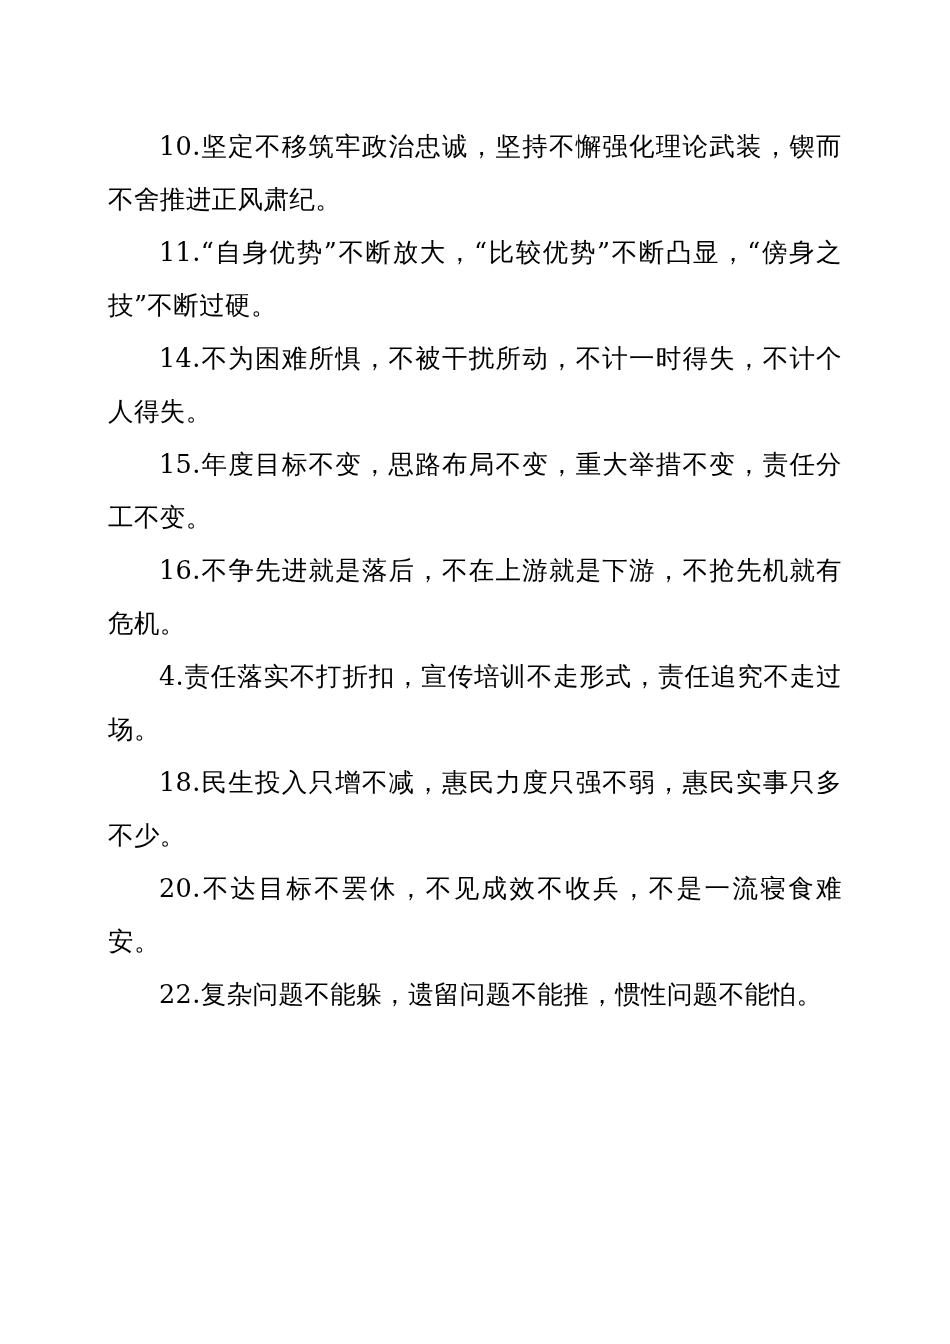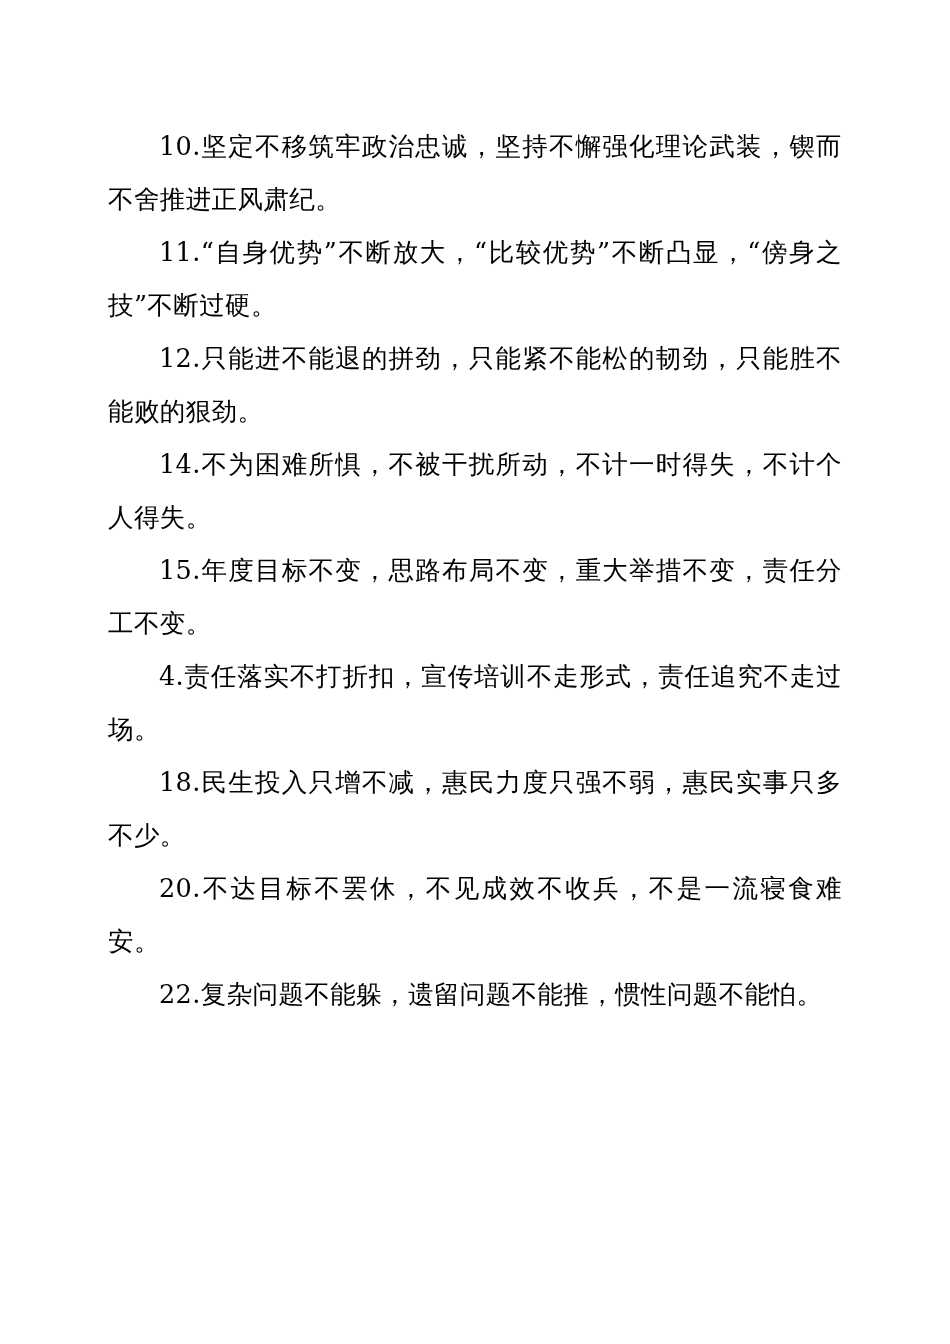--- a/index.html
+++ b/index.html
@@ -38,21 +38,21 @@
     word-break: break-all;
   }
 </style>
 </head>
 <body>
 
 <div class="page">
   <div class="doc-body">
     <p class="para">10.坚定不移筑牢政治忠诚，坚持不懈强化理论武装，锲而不舍推进正风肃纪。</p>
     <p class="para">11.“自身优势”不断放大，“比较优势”不断凸显，“傍身之技”不断过硬。</p>
-    <p class="para">12.只能进不能退的拼劲，只能紧不能松的韧劲，只能胜不能败的狠劲。</p>
     <p class="para">14.不为困难所惧，不被干扰所动，不计一时得失，不计个人得失。</p>
     <p class="para">15.年度目标不变，思路布局不变，重大举措不变，责任分工不变。</p>
+    <p class="para">16.不争先进就是落后，不在上游就是下游，不抢先机就有危机。</p>
     <p class="para">4.责任落实不打折扣，宣传培训不走形式，责任追究不走过场。</p>
     <p class="para">18.民生投入只增不减，惠民力度只强不弱，惠民实事只多不少。</p>
     <p class="para">20.不达目标不罢休，不见成效不收兵，不是一流寝食难安。</p>
     <p class="para">22.复杂问题不能躲，遗留问题不能推，惯性问题不能怕。</p>
   </div>
 </div>
 
 </body></html>

